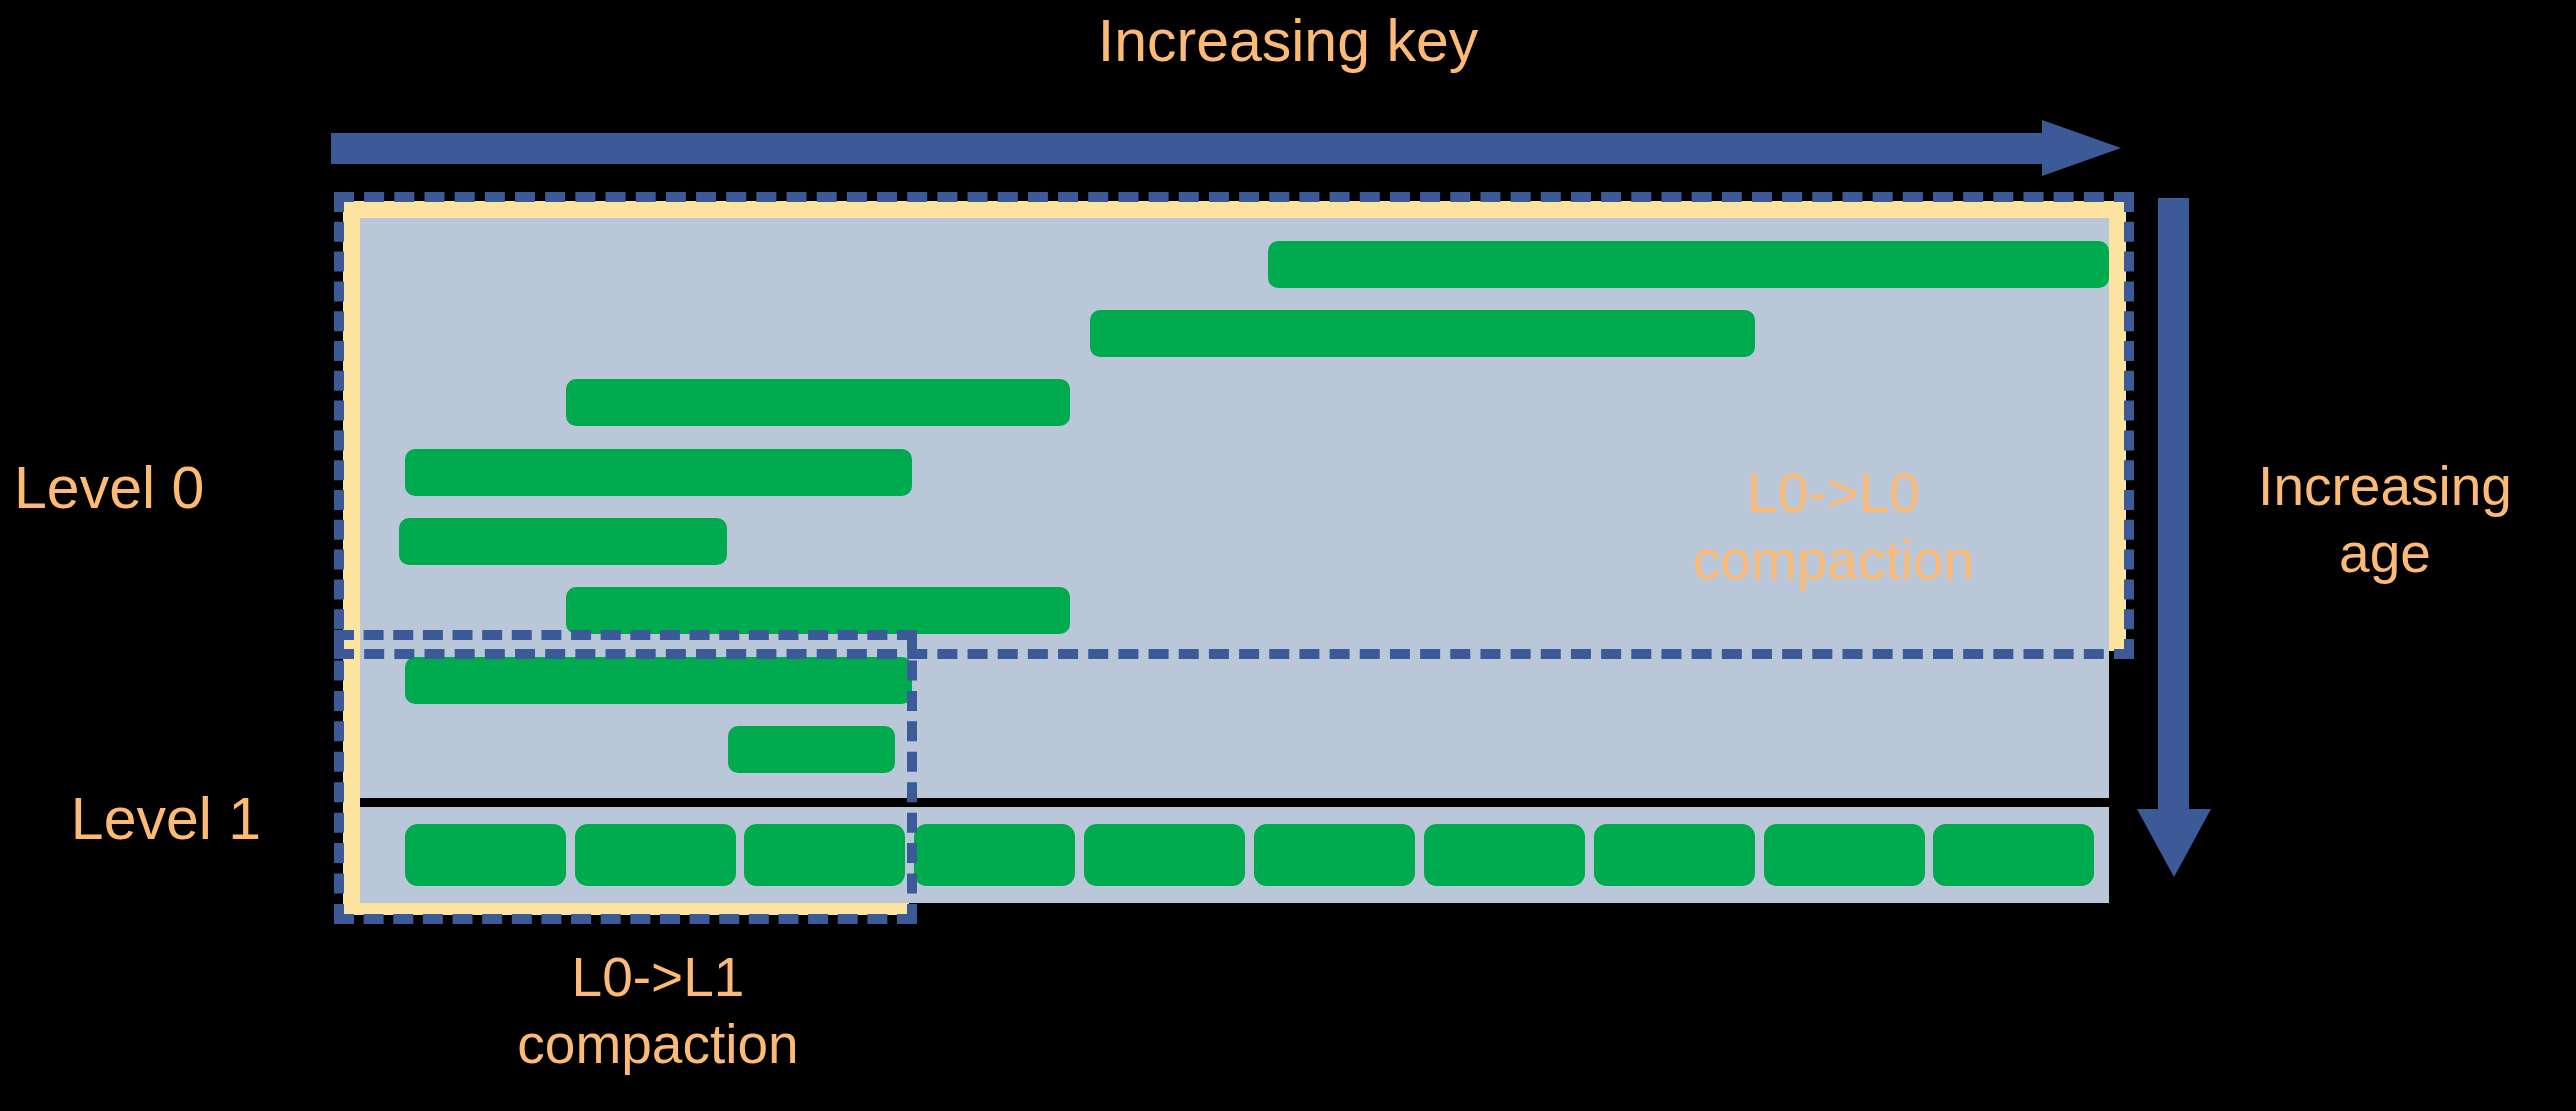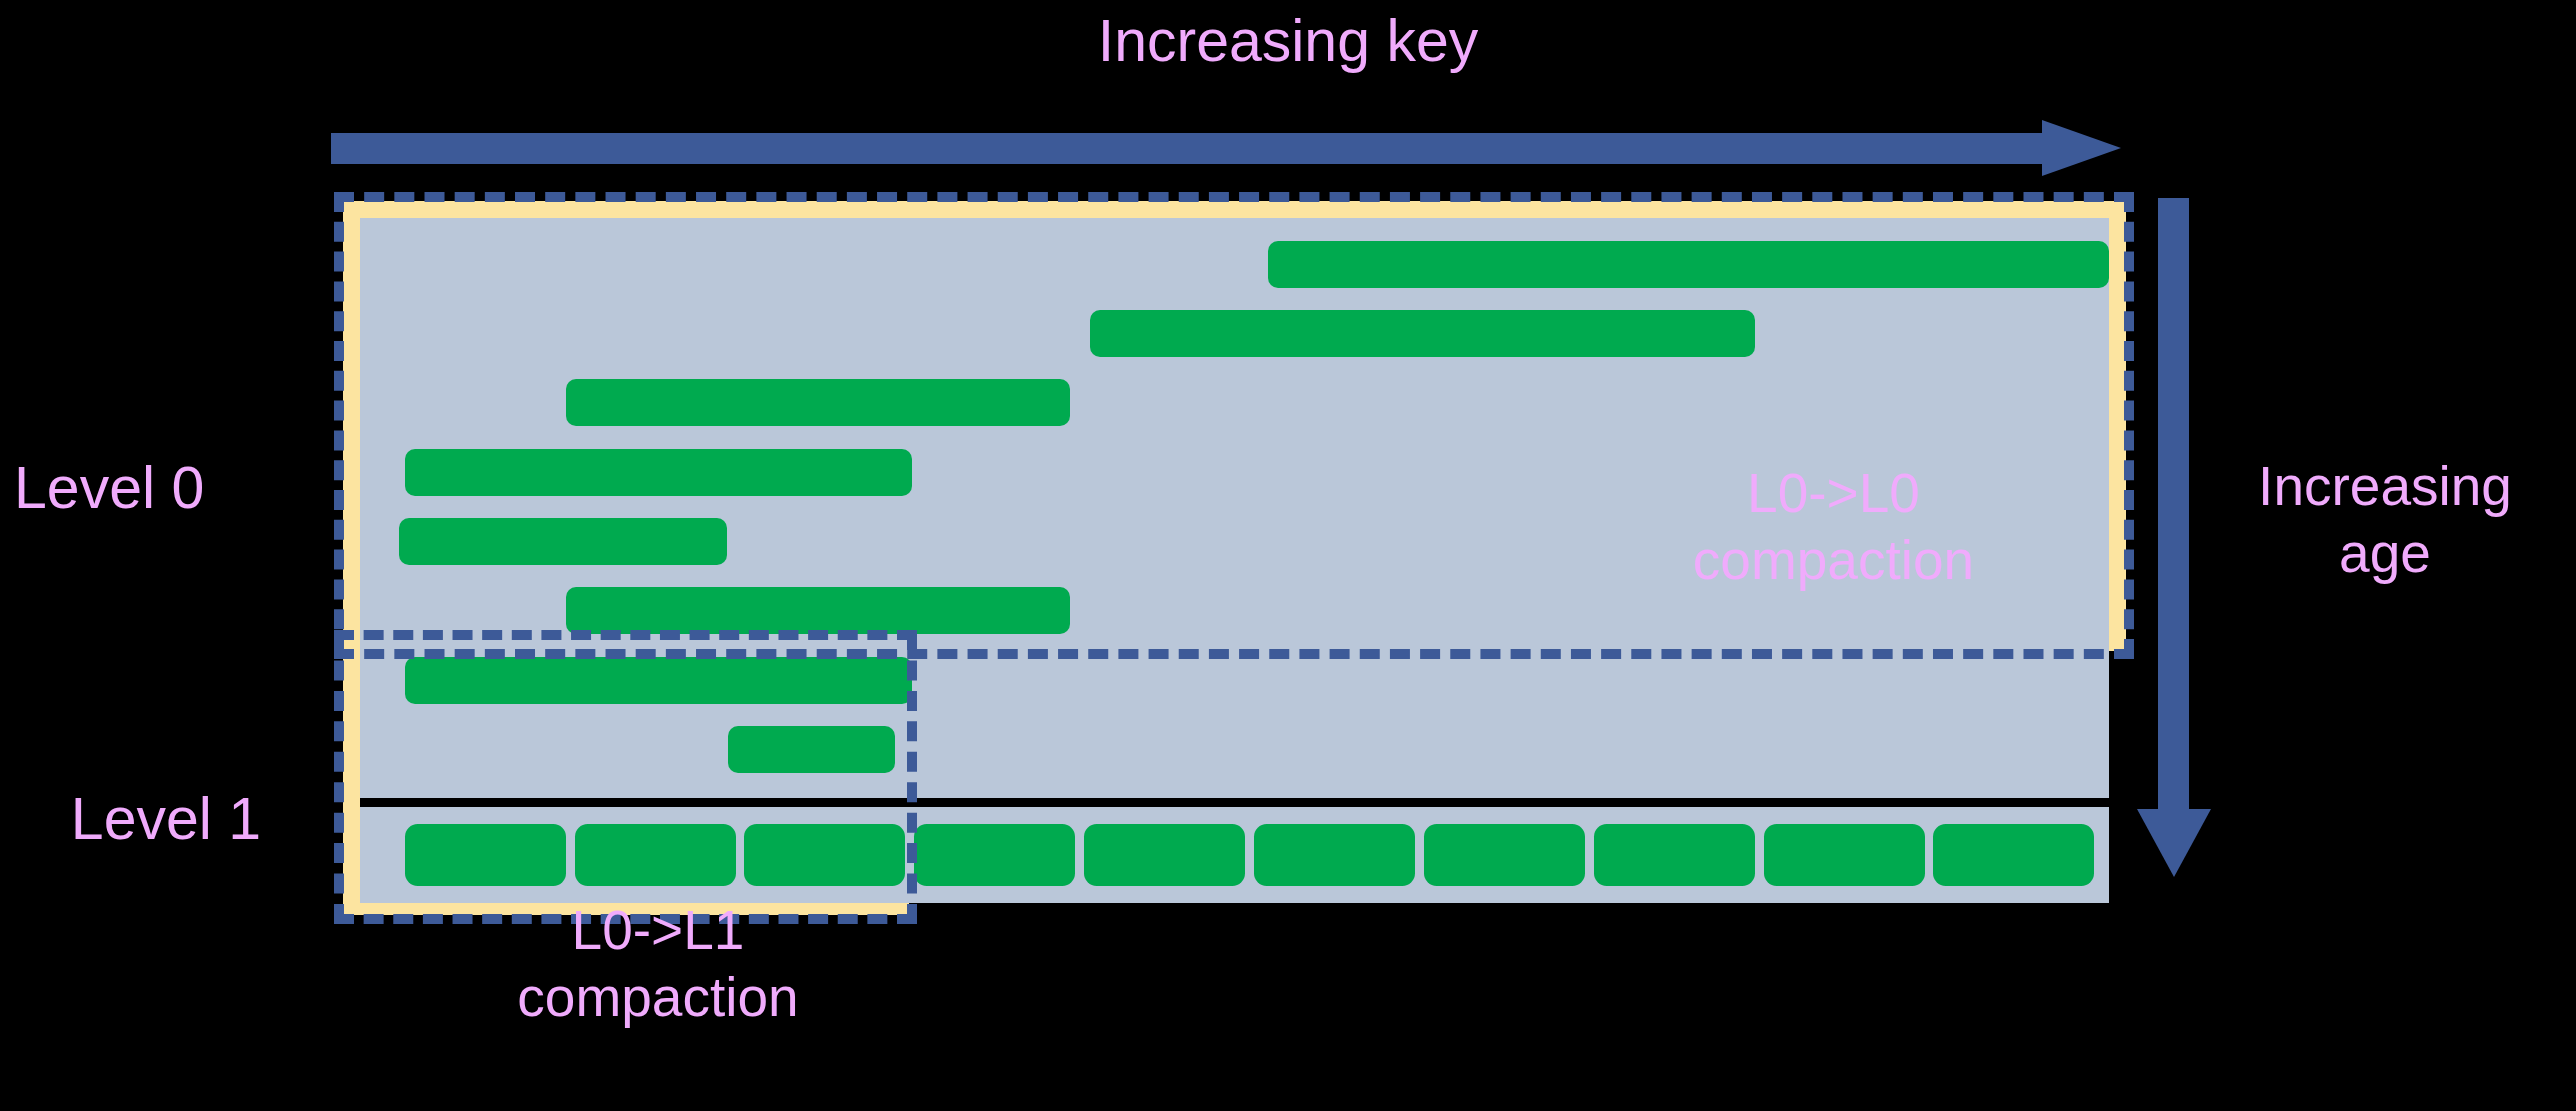--- a/index.html
+++ b/index.html
@@ -12,35 +12,35 @@
     width: 2576px;
     height: 1111px;
     background: #000000;
     overflow: hidden;
     font-family: "Liberation Sans", sans-serif;
   }
 
   
   .label {
     position: absolute;
-    color: #f0abfc;
+    color: #fdba74;
     font-weight: 400;
     line-height: 1.22;
     white-space: pre;
     text-align: center;
   }
   #increasing-key-label {
     left: 0; top: 5.7px; width: 2576px;
     font-size: 59px;
     text-align: center;
   }
   #level0-label { left: 14px;  top: 453px; width: 304px; font-size: 59px; text-align: left; }
   #level1-label { left: 14px;  top: 784px; width: 304px; font-size: 59px; text-align: center; }
   #l0l0-label   { left: 1614px; top: 425px; width: 439px; font-size: 55px; margin-top: 35px; }
-  #l0l1-label   { left: 396px;  top: 897px; width: 524px; font-size: 55px; }
+  #l0l1-label   { left: 396px;  top: 944px; width: 524px; font-size: 55px; }
   #increasing-age-label { left: 2201px; top: 453px; width: 368px; font-size: 55px; }
 
   
   #key-arrow {
     position: absolute;
     left: 331px; top: 120px;
     width: 1790px; height: 57px;
   }
   #key-arrow .shaft {
     position: absolute;

